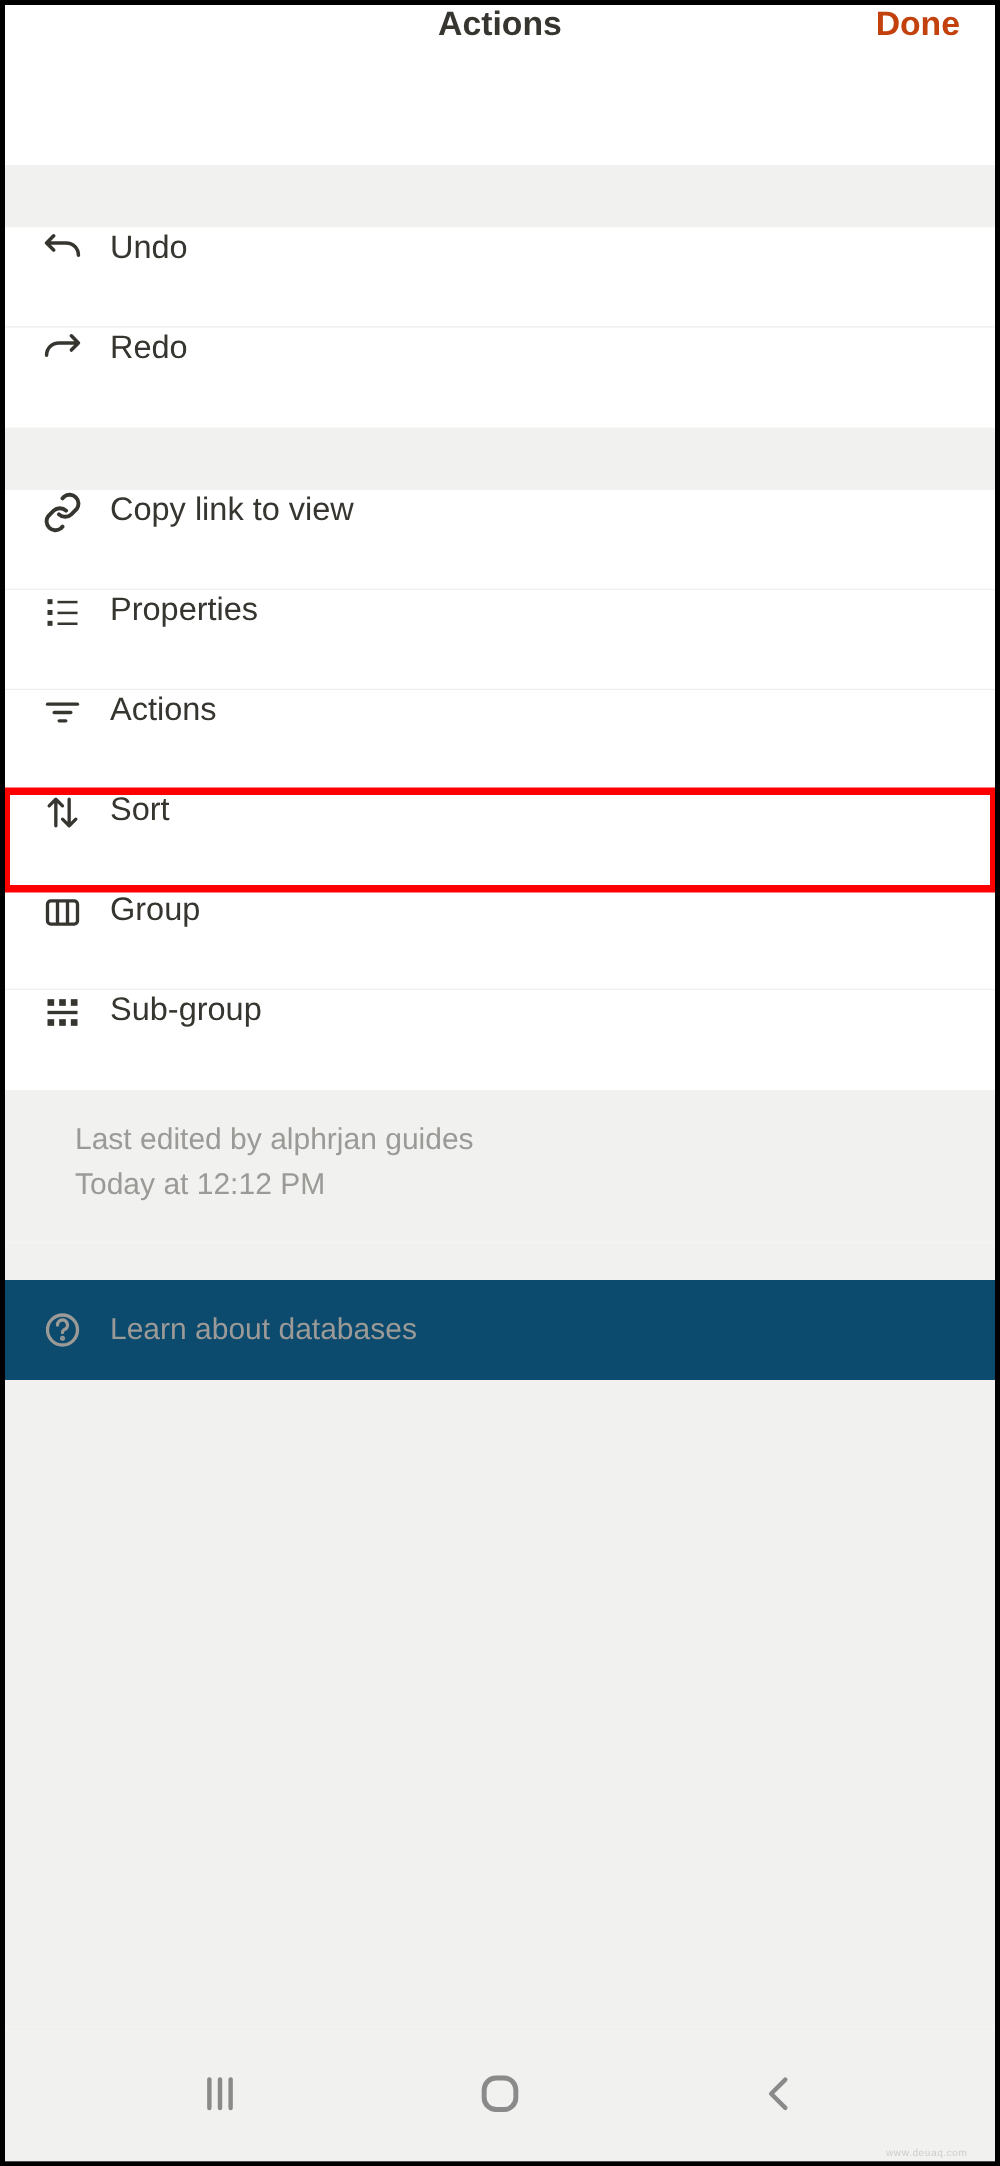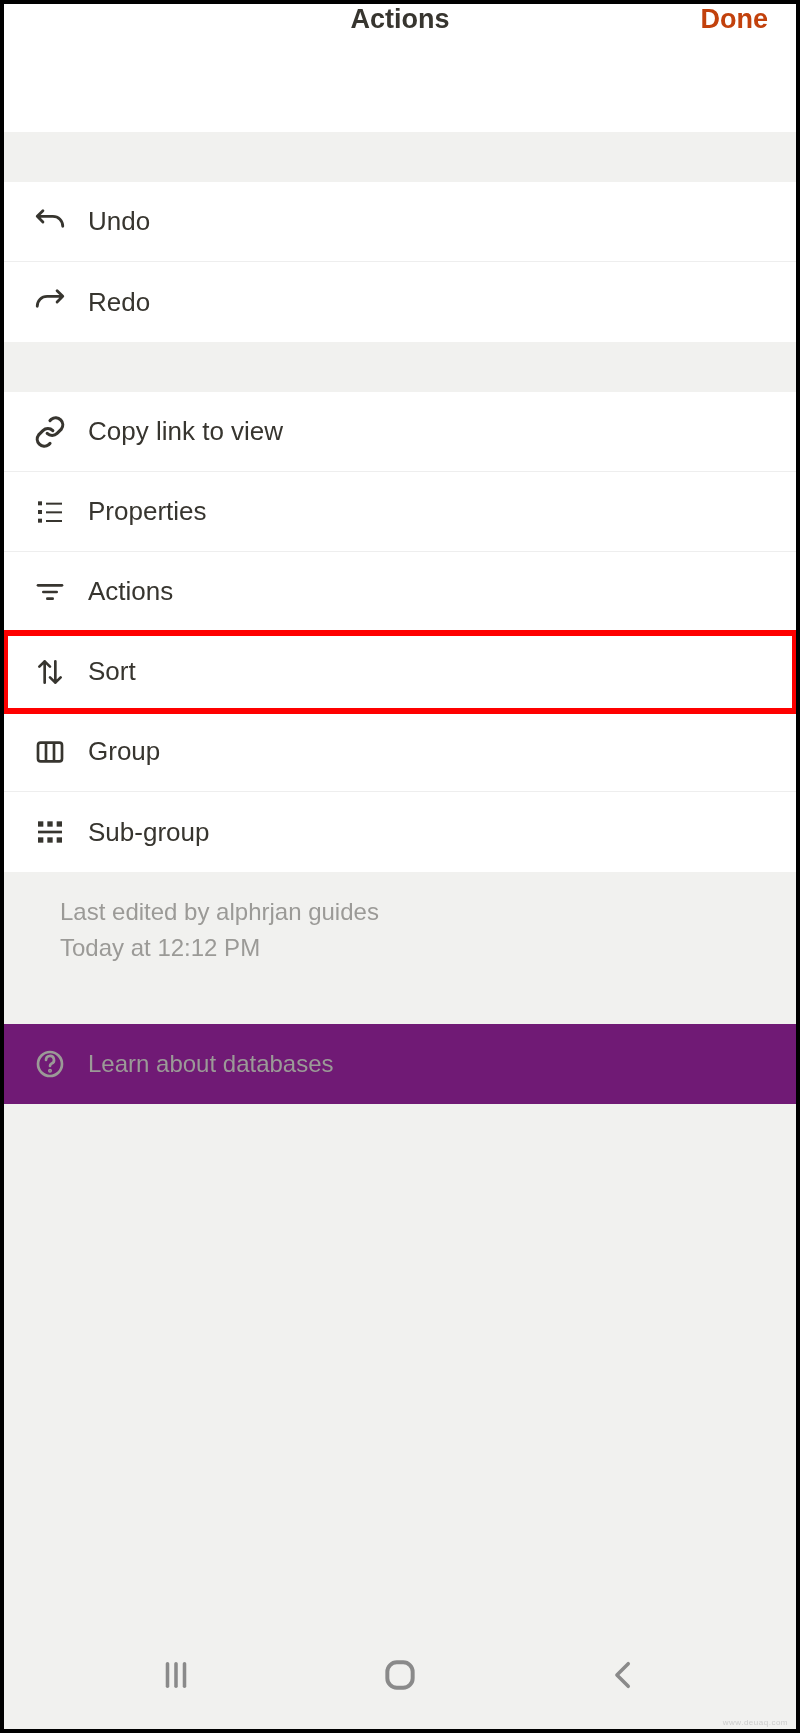--- a/index.html
+++ b/index.html
@@ -44,21 +44,20 @@
     }
     .spacer-sm {
       background: #f1f1ef;
       height: 30px;
     }
     .list {
       background: #fff;
     }
     .item {
       display: flex;
-      align-items: center;
       height: 80px;
       padding: 0 28px;
       border-bottom: 1px solid #eee;
       cursor: pointer;
     }
     .item:last-child {
       border-bottom: none;
     }
     .item.highlighted {
       outline: 6px solid #ff0000;
@@ -88,21 +87,21 @@
       font-size: 24px;
       color: #9b9a97;
       line-height: 1.5;
       margin-left: 28px;
     }
     .learn-item {
       display: flex;
       align-items: center;
       height: 80px;
       padding: 0 28px;
-      background: #701a75;
+      background: #0c4a6e;
       cursor: pointer;
     }
     .learn-item .icon-wrap {
       color: #9b9a97;
     }
     .learn-label {
       font-size: 24px;
       color: #9b9a97;
     }
     .bottom-space {
@@ -122,21 +121,21 @@
       height: 60px;
       display: flex;
       align-items: center;
       justify-content: center;
       cursor: pointer;
       color: #8a8a8a;
     }
     .watermark {
       position: absolute;
       bottom: 2px;
-      right: 8px;
+      right: 22px;
       font-size: 8px;
       color: #ccc;
       letter-spacing: 0.5px;
     }
     svg { display: block; }
   </style>
 </head>
 <body>
 
 <div class="header">

